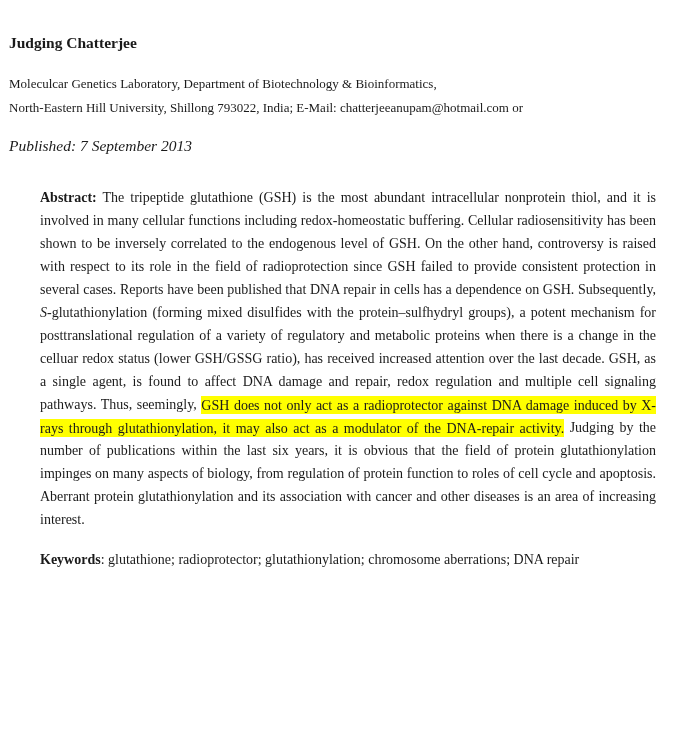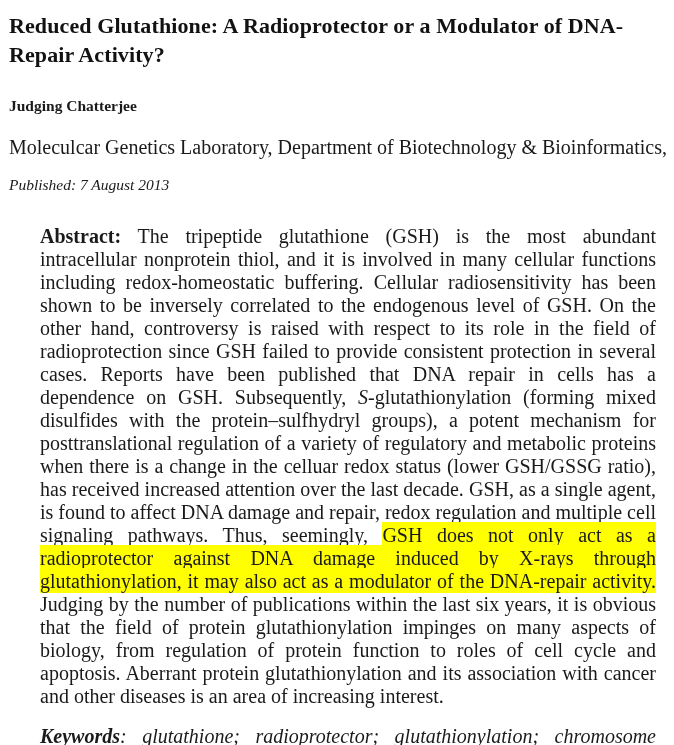--- a/index.html
+++ b/index.html
@@ -27,64 +27,64 @@
     max-width: 632px;
     color: #121212;
     letter-spacing: 0.1px;
   }
   .author {
     font-size: 15.5px;
     font-weight: bold;
     margin: 27px 0 0 0;
   }
   .affiliation {
-    font-size: 20px;
+    font-size: 13px;
     line-height: 24px;
     margin: 20px 0 0 0;
   }
   .affiliation .line { white-space: nowrap; display: block; }
   .history {
     font-size: 15.5px;
     font-style: italic;
     line-height: 24px;
     margin: 14px 0 0 0;
   }
   .history .line { display: block; }
   .abstract-block {
     margin: 28px 0 0 31px;
     width: 616px;
-    font-size: 20px;
+    font-size: 14px;
     line-height: 23px;
     text-align: justify;
   }
   .abstract-block p { margin: 0; }
   .abstract-label, .keywords-label { font-weight: bold; }
   .seg-italic { font-style: italic; }
   mark.hl {
     background: #ffff00;
     color: inherit;
     padding: 1.5px 0;
   }
-  .keywords { margin-top: 17px !important; font-style: italic; }
+  .keywords { margin-top: 17px !important; }
 </style>
 </head>
 <body style="background: rgb(255, 255, 255);">
 
 <div class="page" style="color: rgb(26, 26, 26);">
 
-  <h1 class="title">Reduced Glutathione: A Radioprotector or a Modulator of DNA-Repair Activity?</h1>
 
   <p class="author">Judging Chatterjee</p>
 
   <p class="affiliation">
     <span class="line">Moleculcar Genetics Laboratory, Department of Biotechnology &amp; Bioinformatics,</span>
+    <span class="line">North-Eastern Hill University, Shillong 793022, India; E-Mail: chatterjeeanupam@hotmail.com or</span>
   </p>
 
   <p class="history">
-    <span class="line">Published: 7 August 2013</span>
+    <span class="line">Published: 7 September 2013</span>
   </p>
 
   <div class="abstract-block">
     <p><span class="abstract-label">Abstract:</span><span> The tripeptide glutathione (GSH) is the most abundant intracellular nonprotein thiol, and it is involved in many cellular functions including redox-homeostatic buffering. Cellular radiosensitivity has been shown to be inversely correlated to the endogenous level of GSH. On the other hand, controversy is raised with respect to its role in the field of radioprotection since GSH failed to provide consistent protection in several cases. Reports have been published that DNA repair in cells has a dependence on GSH. Subsequently, </span><span class="seg-italic">S</span><span>-glutathionylation (forming mixed disulfides with the protein–sulfhydryl groups), a potent mechanism for posttranslational regulation of a variety of regulatory and metabolic proteins when there is a change in the celluar redox status (lower GSH/GSSG ratio), has received increased attention over the last decade. GSH, as a single agent, is found to affect DNA damage and repair, redox regulation and multiple cell signaling pathways. Thus, seemingly, </span><mark class="hl" style="background: rgb(255, 255, 0);">GSH does not only act as a radioprotector against DNA damage induced by X-rays through glutathionylation, it may also act as a modulator of the DNA-repair activity.</mark><span> Judging by the number of publications within the last six years, it is obvious that the field of protein glutathionylation impinges on many aspects of biology, from regulation of protein function to roles of cell cycle and apoptosis. Aberrant protein glutathionylation and its association with cancer and other diseases is an area of increasing interest.</span></p>
 
     <p class="keywords"><span class="keywords-label">Keywords</span><span>: glutathione; radioprotector; glutathionylation; chromosome aberrations; DNA repair</span></p>
   </div>
 
 </div>
 

